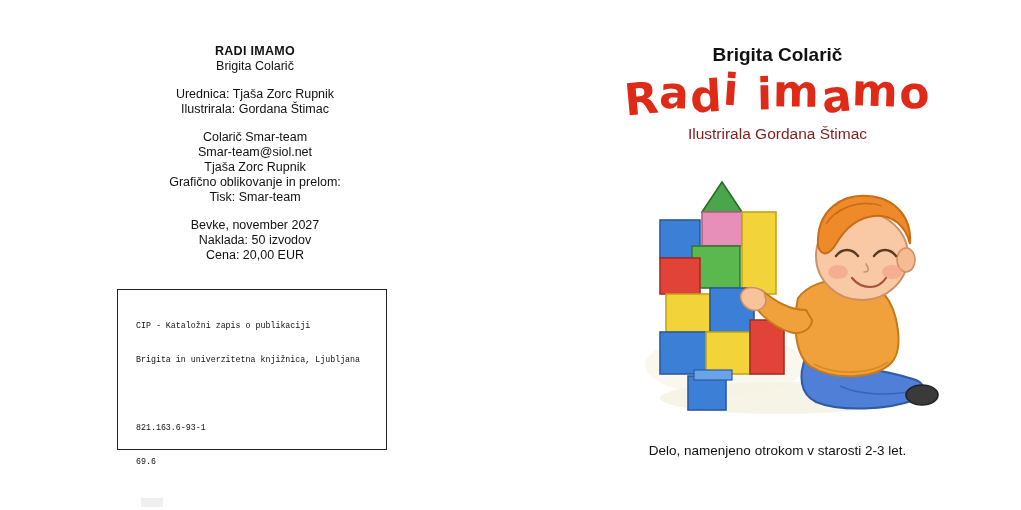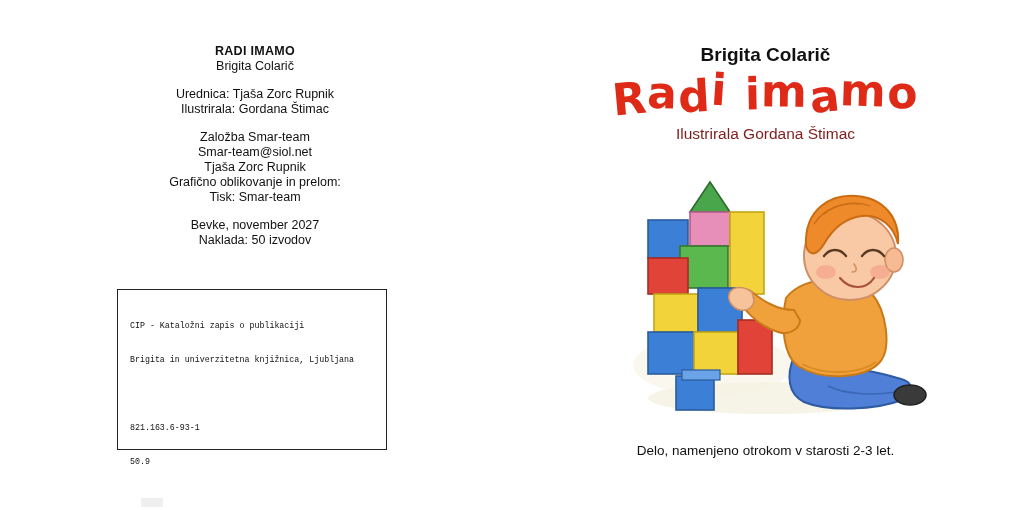--- a/index.html
+++ b/index.html
@@ -12,20 +12,21 @@
     height: 510px;
     font-family: "Liberation Sans", sans-serif;
     color: #000000;
     overflow: hidden;
     position: relative;
   }
   .spread {
     position: absolute;
     inset: 0;
     display: flex;
+    gap: 12px;
   }
 
   
   .left-page {
     position: relative;
     width: 510px;
     height: 510px;
     flex: 0 0 510px;
   }
   .colophon {
@@ -46,21 +47,21 @@
     letter-spacing: 0.3px;
   }
   .cip-box {
     position: absolute;
     left: 117px;
     top: 289px;
     width: 270px;
     height: 161px;
     border: 1px solid #222;
     box-sizing: border-box;
-    padding: 7px 8px 0 12px;
+    padding: 7px 8px 0 18px;
     font-family: "Liberation Mono", monospace;
     font-size: 8.3px;
     line-height: 11.4px;
     color: #111;
     white-space: pre-wrap;
   }
   .cip-gap {
     height: 11px;
   }
   .tiny-mark {
@@ -143,39 +144,40 @@
         <div class="title-line">RADI IMAMO</div>
         <div>Brigita Colarič</div>
       </div>
 
       <div class="blk">
         <div>Urednica: Tjaša Zorc Rupnik</div>
         <div>Ilustrirala: Gordana Štimac</div>
       </div>
 
       <div class="blk">
-        <div>Založba Smar-team</div>
+        <div>Colarič Smar-team</div>
         <div>Smar-team@siol.net</div>
         <div>Tjaša Zorc Rupnik</div>
         <div>Grafično oblikovanje in prelom:</div>
         <div>Tisk: Smar-team</div>
       </div>
 
       <div class="blk">
         <div>Bevke, november 2027</div>
         <div>Naklada: 50 izvodov</div>
+        <div>Cena: 20,00 EUR</div>
       </div>
     </div>
 
     <div class="cip-box">
       <div>CIP - Kataložni zapis o publikaciji</div>
       <div>Brigita in univerzitetna knjižnica, Ljubljana</div>
       <div class="cip-gap"></div>
       <div>821.163.6-93-1</div>
-      <div>50.9</div>
+      <div>69.6</div>
       <div class="cip-gap"></div>
       
       
       
       
       
       
     </div>
 
     <div class="tiny-mark"></div>

